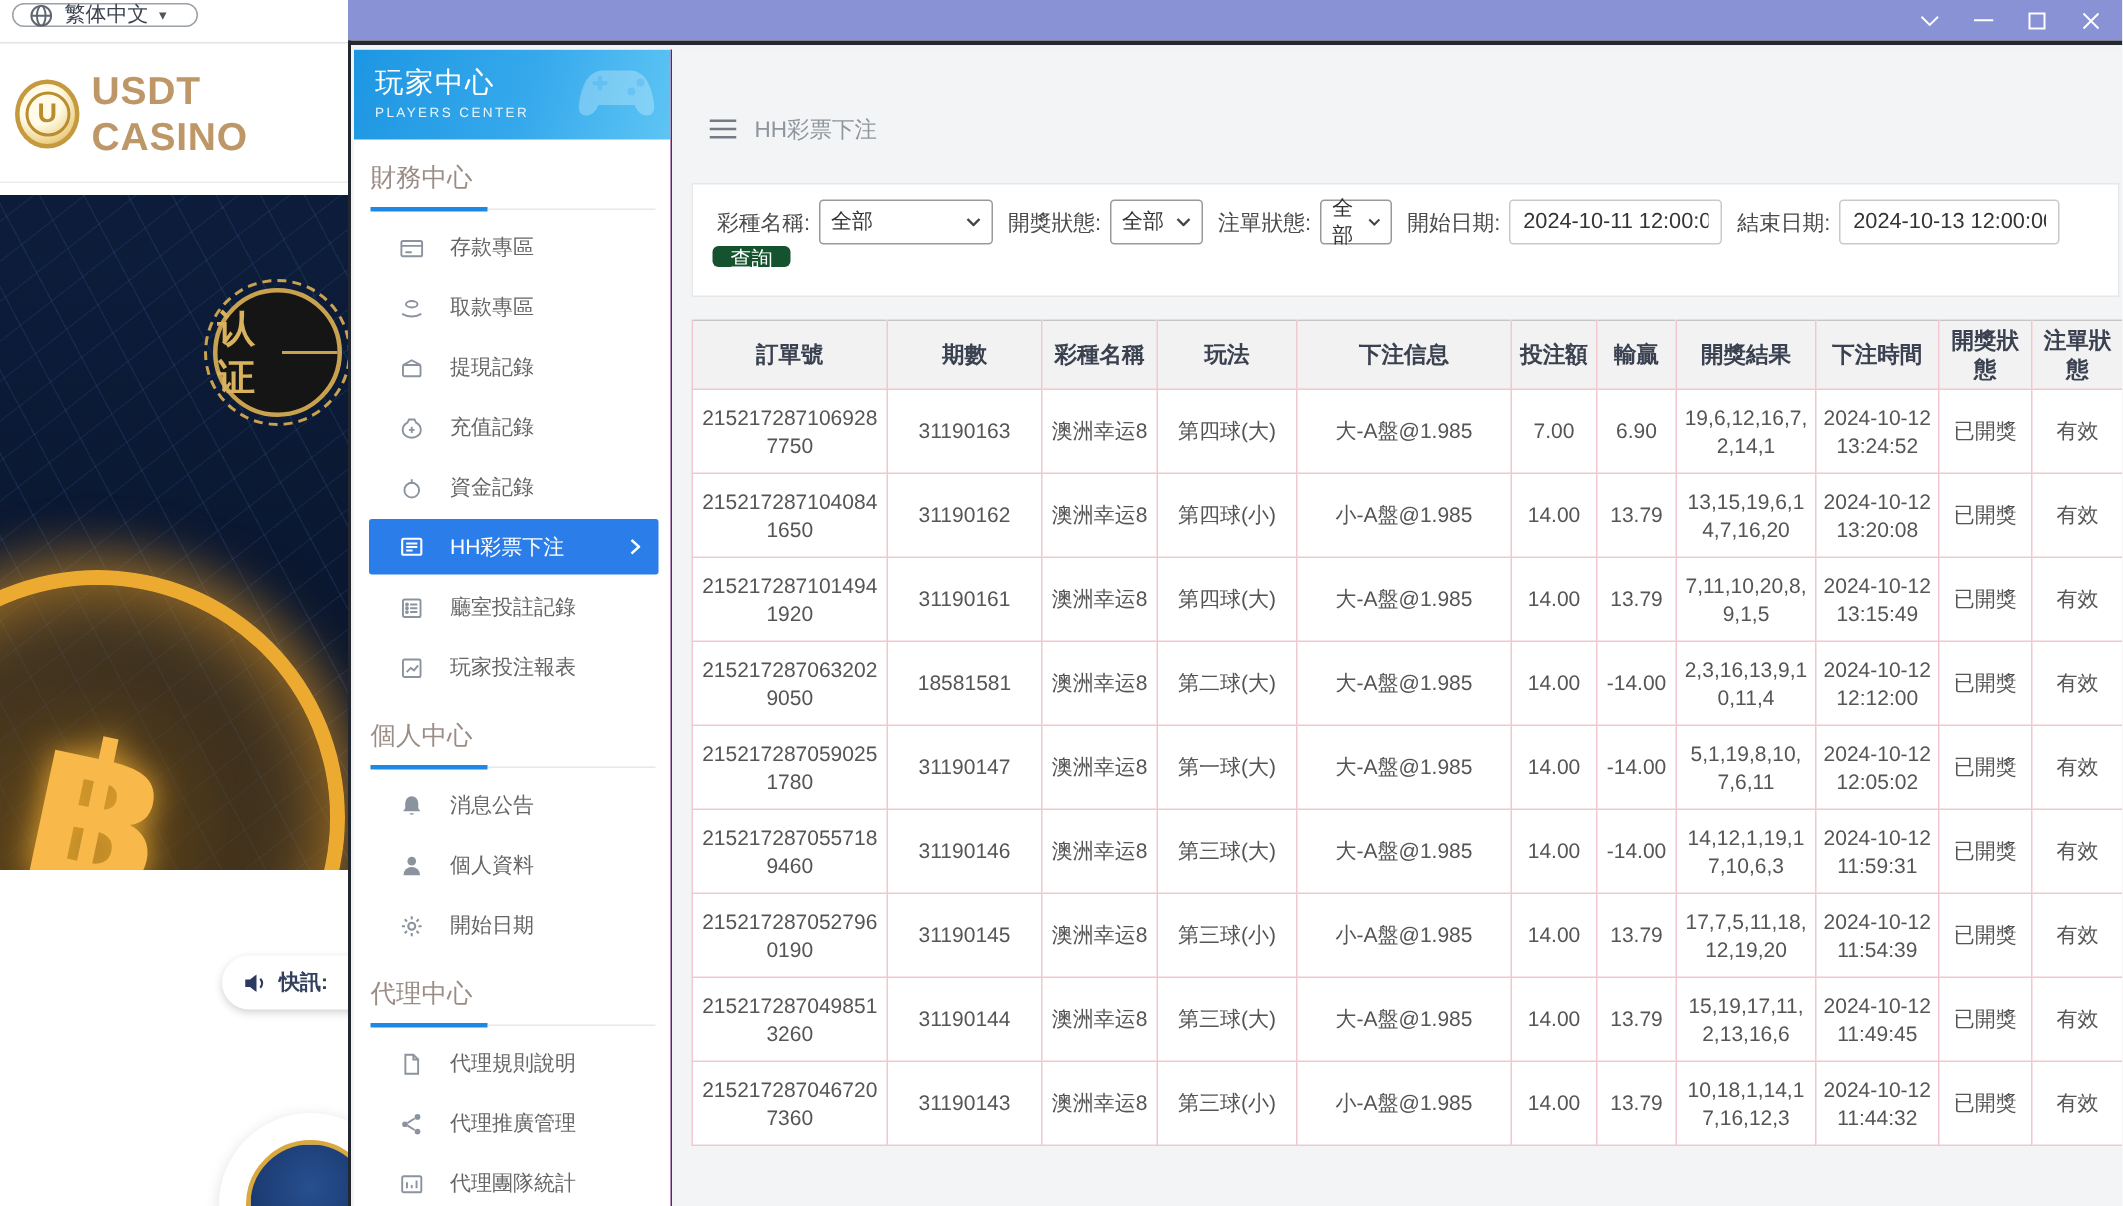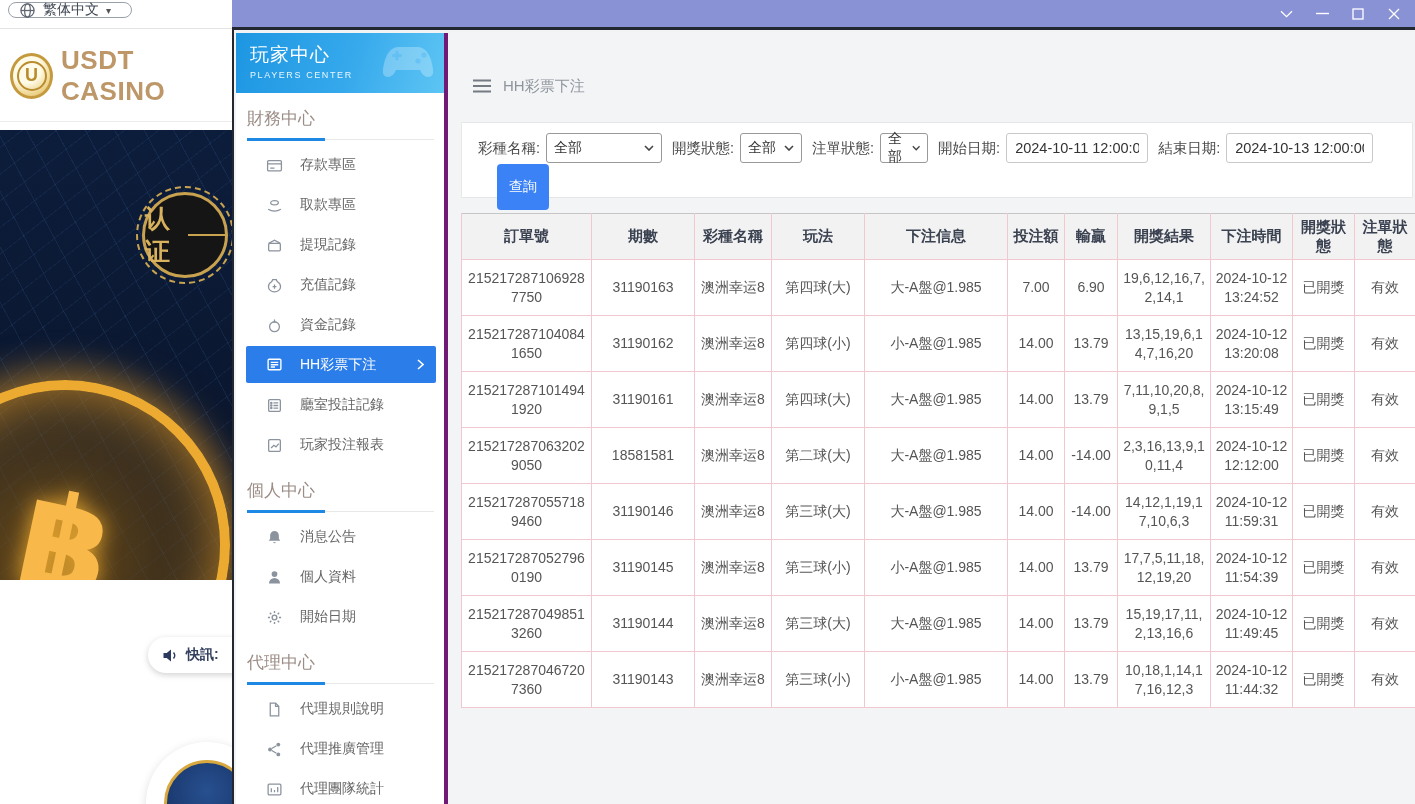--- a/index.html
+++ b/index.html
@@ -38,21 +38,21 @@
   .u-float { position:absolute; left:146px; top:742px; width:122px; height:122px; border-radius:50%; background:#fff; box-shadow:0 2px 10px rgba(0,0,0,.13); display:flex; align-items:center; justify-content:center; cursor:pointer; }
   .u-float-inner { width:86px; height:86px; border-radius:50%; border:3px solid #d9a93f; background:radial-gradient(circle at 50% 35%, #27508f, #142c5e); display:flex; align-items:flex-end; justify-content:center; padding-bottom:10px; }
 
   
   #win { position:absolute; left:232px; top:0; width:1183px; height:804px; }
   .titlebar { position:absolute; left:0; top:0; right:0; height:27px; background:#8a92d6; display:flex; align-items:center; justify-content:flex-end; gap:14px; padding-right:10px; }
   .tb-btn { width:22px; height:20px; display:flex; align-items:center; justify-content:center; cursor:pointer; }
   .win-body { position:absolute; left:0; top:27px; right:0; bottom:0; background:#f2f3f5; border-top:3px solid #23272f; border-left:2px solid #23272f; }
 
   
-  .sidebar { position:absolute; left:2px; top:3px; bottom:0; width:212px; background:#fff; border-right:4px solid #701a75; overflow:hidden; }
+  .sidebar { position:absolute; left:2px; top:3px; bottom:0; width:212px; background:#fff; border-right:1px solid #701a75; overflow:hidden; }
   .sb-header { height:60px; background:linear-gradient(105deg,#1d96e2 0%,#36a9ec 55%,#5ec5f4 100%); padding:9px 0 0 14px; position:relative; overflow:hidden; }
   .sb-title { color:#fff; font-size:19px; letter-spacing:1px; }
   .sb-subtitle { color:#eaf7ff; font-size:9px; letter-spacing:1.6px; margin-top:2px; }
   .sb-deco { position:absolute; right:8px; top:6px; opacity:.55; }
   .sb-group-title { font-size:17px; color:#9b8c85; padding:14px 0 8px 11px; }
   .sb-rule { position:relative; height:3px; margin:0 10px 4px 11px; }
   .sb-rule::after { content:""; position:absolute; left:0; right:0; top:1px; height:1px; background:#e8e8e8; }
   .sb-rule::before { content:""; position:absolute; left:0; top:0; width:78px; height:3px; background:#1e88e5; z-index:1; }
   .side-item { height:40px; display:flex; align-items:center; gap:17px; padding-left:30px; font-size:14px; color:#666; cursor:pointer; }
   .si-icon { width:17px; height:17px; color:#8b939e; display:flex; align-items:center; justify-content:center; }
@@ -63,21 +63,21 @@
   
   .main { position:absolute; left:215px; top:3px; right:0; bottom:0; background:#f3f4f6; overflow:hidden; }
   .page-head { position:absolute; left:24px; top:42px; height:22px; display:flex; align-items:center; gap:12px; color:#8f959d; font-size:15px; }
   .filter-card { position:absolute; left:12px; right:2px; top:89px; height:76px; background:#fff; border:1px solid #e7e7e7; }
   .filter-row { position:absolute; left:12px; top:10px; display:flex; align-items:center; gap:6px; }
   .f-label { font-size:14.5px; color:#4a4a4a; white-space:nowrap; margin-left:4px; }
   .sel { height:30px; border:1px solid #999; border-radius:3px; background:#fff; display:flex; align-items:center; justify-content:space-between; padding:0 7px; font-size:14px; color:#333; cursor:pointer; }
   .sel.w1 { width:116px; } .sel.w2 { width:62px; } .sel.w3 { width:48px; }
   .date-input { height:30px; border:1px solid #c9c9c9; border-radius:3px; font-size:14.5px; color:#333; padding:0 8px; font-family:"Liberation Sans","DejaVu Sans",sans-serif; }
   .date-input.d1 { width:142px; } .date-input.d2 { width:147px; }
-  .query-btn { position:absolute; left:13px; top:41px; width:52px; height:46px; background:#3b82f6; color:#fff; border:none; border-radius:4px; font-size:14px; cursor:pointer; font-family:inherit;margin-left:22px; }
+  .query-btn { position:absolute; left:13px; top:41px; width:52px; height:14px; background:#14532d; color:#fff; border:none; border-radius:4px; font-size:14px; cursor:pointer; font-family:inherit; }
 
   table.bets { position:absolute; left:12px; right:2px; top:180px; width:calc(100% - 14px); border-collapse:collapse; table-layout:fixed; background:#fff; border:1px solid #c6c6c6; }
   table.bets th { height:46px; background:#f2f2f2; color:#3a4150; font-weight:bold; font-size:15px; border:1px solid #f2c8d0; border-top:none; text-align:center; padding:0 2px; }
   table.bets td { height:56px; font-size:14px; color:#555; text-align:center; border:1px solid #f2c8d0; padding:2px 4px; word-break:break-all; line-height:1.35; background:#fff; }
 </style>
 </head>
 <body>
 <div id="root">
 
 <div class="u-topbar">
@@ -430,20 +430,33 @@
                 <td>第二球(大)</td>
                 <td>大-A盤@1.985</td>
                 <td>14.00</td>
                 <td>-14.00</td>
                 <td>2,3,16,13,9,10,11,4</td>
                 <td>2024-10-12 12:12:00</td>
                 <td>已開獎</td>
                 <td>有效</td>
               </tr>
               <tr>
+                <td>2152172870590251780</td>
+                <td>31190147</td>
+                <td>澳洲幸运8</td>
+                <td>第一球(大)</td>
+                <td>大-A盤@1.985</td>
+                <td>14.00</td>
+                <td>-14.00</td>
+                <td>5,1,19,8,10,7,6,11</td>
+                <td>2024-10-12 12:05:02</td>
+                <td>已開獎</td>
+                <td>有效</td>
+              </tr>
+              <tr>
                 <td>2152172870557189460</td>
                 <td>31190146</td>
                 <td>澳洲幸运8</td>
                 <td>第三球(大)</td>
                 <td>大-A盤@1.985</td>
                 <td>14.00</td>
                 <td>-14.00</td>
                 <td>14,12,1,19,17,10,6,3</td>
                 <td>2024-10-12 11:59:31</td>
                 <td>已開獎</td>

